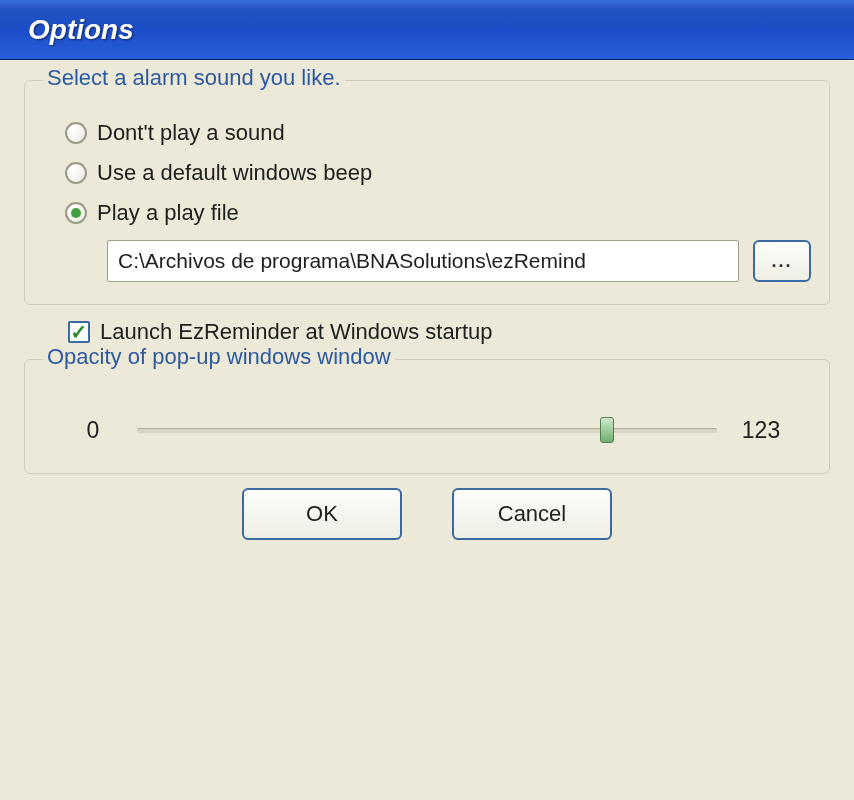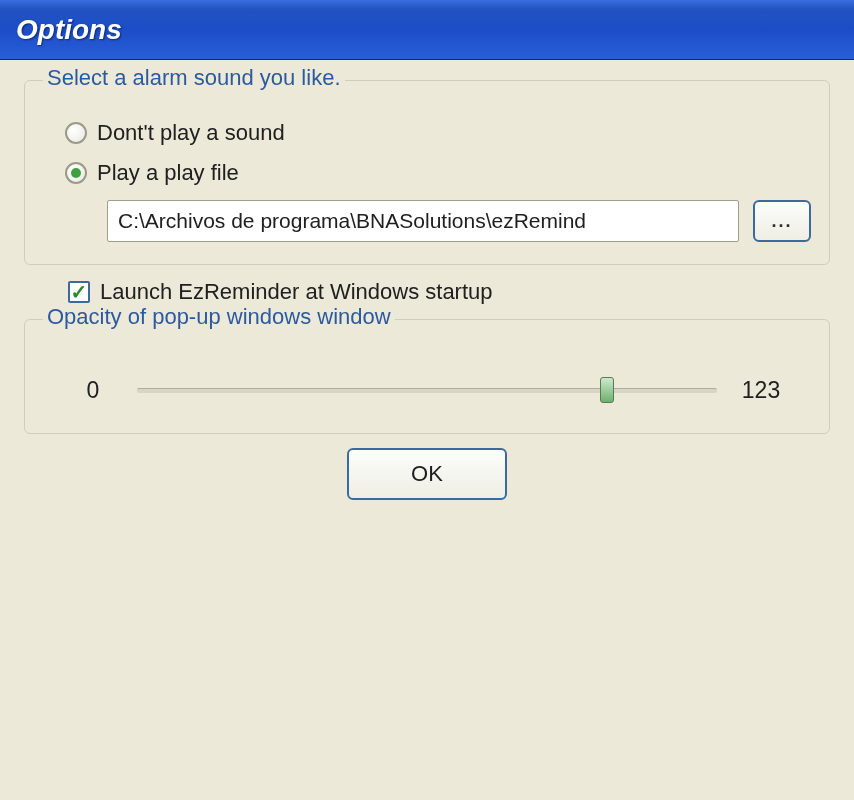--- a/index.html
+++ b/index.html
@@ -22,20 +22,21 @@
       align-items: center;
       padding: 0 16px;
       border-bottom: 1px solid #0a2a7a;
     }
     .titlebar-text {
       color: #ffffff;
       font-weight: bold;
       font-size: 28px;
       font-style: italic;
       text-shadow: 1px 1px 2px rgba(0,0,0,0.5);
+      margin-left: 12px;
     }
     .content {
       padding: 20px 24px 16px 24px;
     }
     .fieldset {
       border: 1px solid #d0cdbb;
       border-radius: 6px;
       padding: 14px 18px 22px 18px;
       margin-bottom: 14px;
       position: relative;
@@ -211,20 +212,24 @@
 
   <div class="fieldset">
     <div class="fieldset-legend">Select a alarm sound you like.</div>
     <div class="radio-group">
 
       <div class="radio-item">
         <span class="radio-circle"></span>
         <span class="radio-label">Dont't play a sound</span>
       </div>
 
+      <div class="radio-item">
+        <span class="radio-circle"></span>
+        <span class="radio-label">Use a default windows beep</span>
+      </div>
 
       <div class="radio-item">
         <span class="radio-circle checked"></span>
         <span class="radio-label">Play a play file</span>
       </div>
 
       <div class="file-row">
         <input type="text" class="file-input" value="C:\Archivos de programa\BNASolutions\ezRemind" style="">
         <button class="browse-btn">...</button>
       </div>
@@ -244,15 +249,16 @@
       <div class="slider-track-wrap">
         <div class="slider-track"></div>
         <div class="slider-thumb"></div>
       </div>
       <span class="slider-label">123</span>
     </div>
   </div>
 
   <div class="button-row">
     <button class="dlg-button">OK</button>
+    <button class="dlg-button">Cancel</button>
   </div>
 
 </div>
 
 </body></html>

